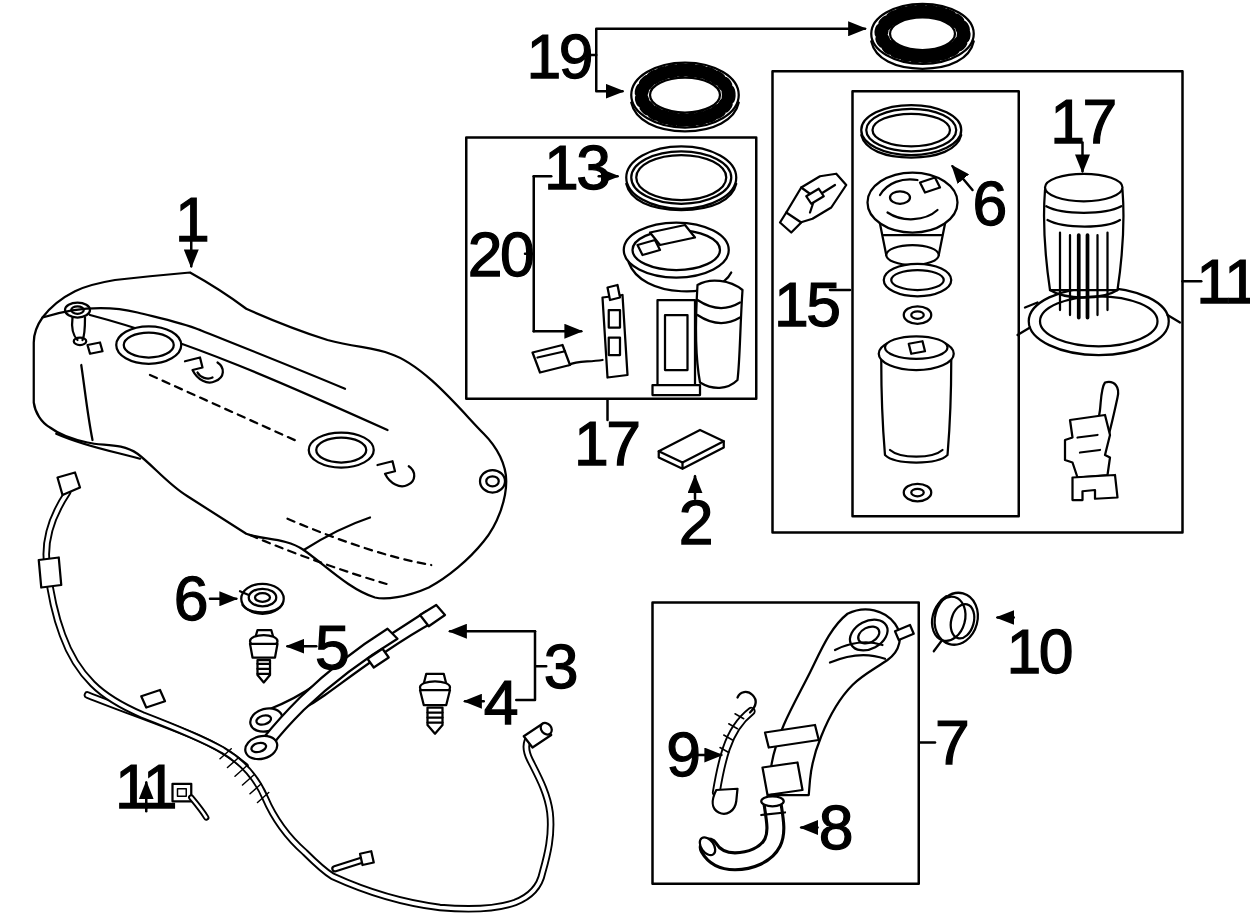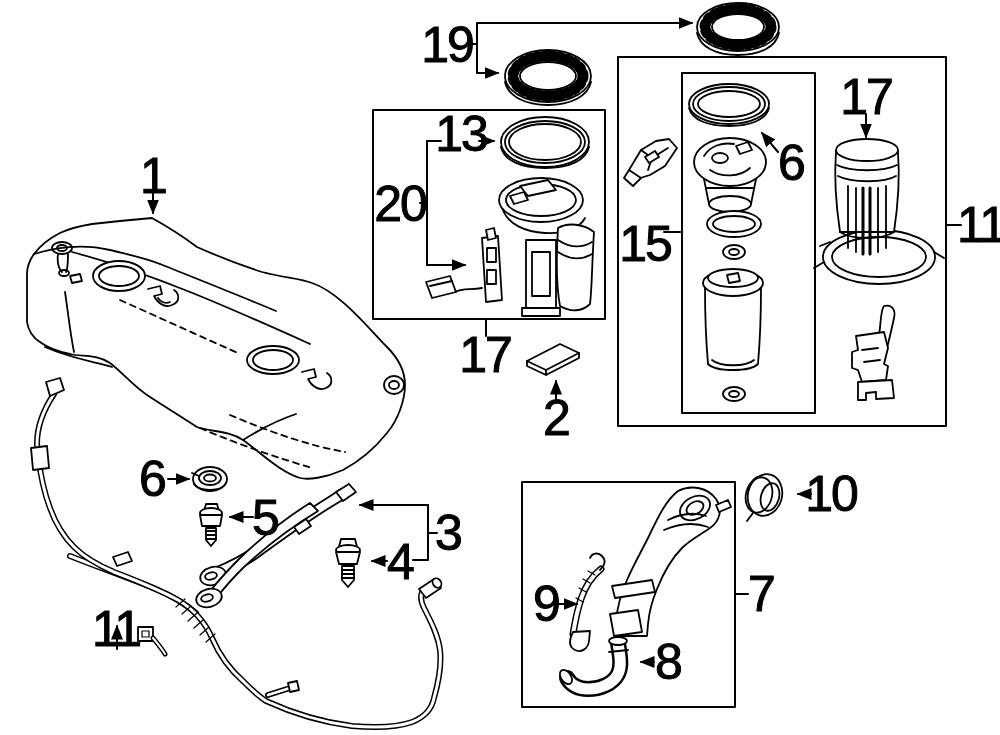--- a/index.html
+++ b/index.html
@@ -279,21 +279,21 @@
 
 <div class="co" style="left:153px;top:176px">1</div>
 <div class="co" style="left:556px;top:418px">2</div>
 <div class="co" style="left:448px;top:533px">3</div>
 <div class="co" style="left:400px;top:562px">4</div>
 <div class="co" style="left:265px;top:518px">5</div>
 <div class="co" style="left:152px;top:479px">6</div>
 <div class="co" style="left:761px;top:594px">7</div>
 <div class="co" style="left:668px;top:662px">8</div>
 <div class="co" style="left:546px;top:604px">9</div>
-<div class="co" style="left:831px;top:494px">10</div>
+<div class="co" style="left:831px;top:521px">10</div>
 <div class="co" style="left:116px;top:629px">11</div>
 <div class="co" style="left:485px;top:355px">17</div>
 <div class="co" style="left:461px;top:134px">13</div>
 <div class="co" style="left:981px;top:225px">11</div>
 <div class="co" style="left:645px;top:244px">15</div>
 <div class="co" style="left:791px;top:163px">6</div>
 <div class="co" style="left:866px;top:97px">17</div>
 <div class="co" style="left:400px;top:204px">20</div>
 <div class="co" style="left:447px;top:45px">19</div>
 

